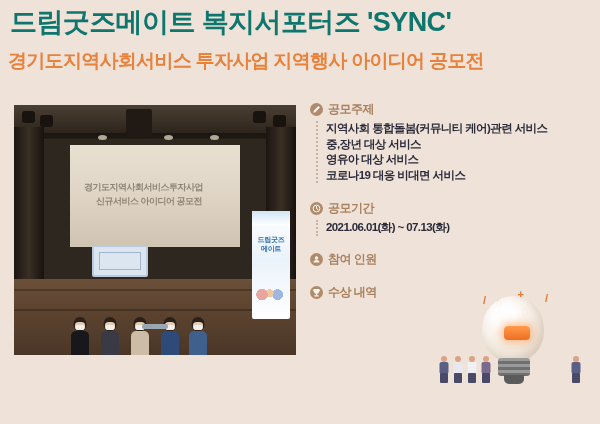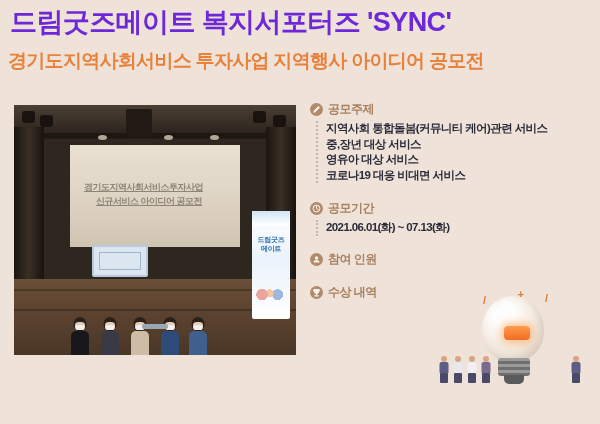--- a/index.html
+++ b/index.html
@@ -26,21 +26,21 @@
     width: 600px;
     height: 90px;
     background: #efe2d8;
   }
   .title-main {
     position: absolute;
     left: 10px;
     top: 4px;
     font-size: 27px;
     font-weight: bold;
-    color: #6d28d9;
+    color: #0f766e;
     letter-spacing: -0.6px;
     white-space: nowrap;
   }
   .title-sub {
     position: absolute;
     left: 8px;
     top: 48px;
     font-size: 19px;
     font-weight: bold;
     color: #e8813a;
@@ -91,21 +91,21 @@
     position: absolute; top: 22px; height: 210px; width: 30px;
     background: linear-gradient(90deg,#1b1510,#3a2f25,#17120e);
   }
   
   .ph-screen {
     position: absolute; left: 56px; top: 40px; width: 170px; height: 102px;
     background: linear-gradient(180deg,#e9e0d2 0%,#ded3c3 55%,#cfc3b2 100%);
   }
   .ph-screen-t1, .ph-screen-t2 {
     position: absolute; left: 14px; color: #8f8576; font-weight: bold;
-    letter-spacing: -0.5px; white-space: nowrap; text-decoration: underline;
+    letter-spacing: -0.5px; white-space: nowrap;
   }
   .ph-screen-t1 { top: 36px; font-size: 9px; }
   .ph-screen-t2 { top: 50px; font-size: 9px; left: 26px; }
   
   .ph-floor {
     position: absolute; left: 0; bottom: 0; width: 100%; height: 76px;
     background: linear-gradient(180deg,#6b4f38 0%,#5d4430 40%,#4a3627 100%);
   }
   .ph-floorline {
     position: absolute; left: 0; width: 100%; height: 2px; background: rgba(0,0,0,.25);

